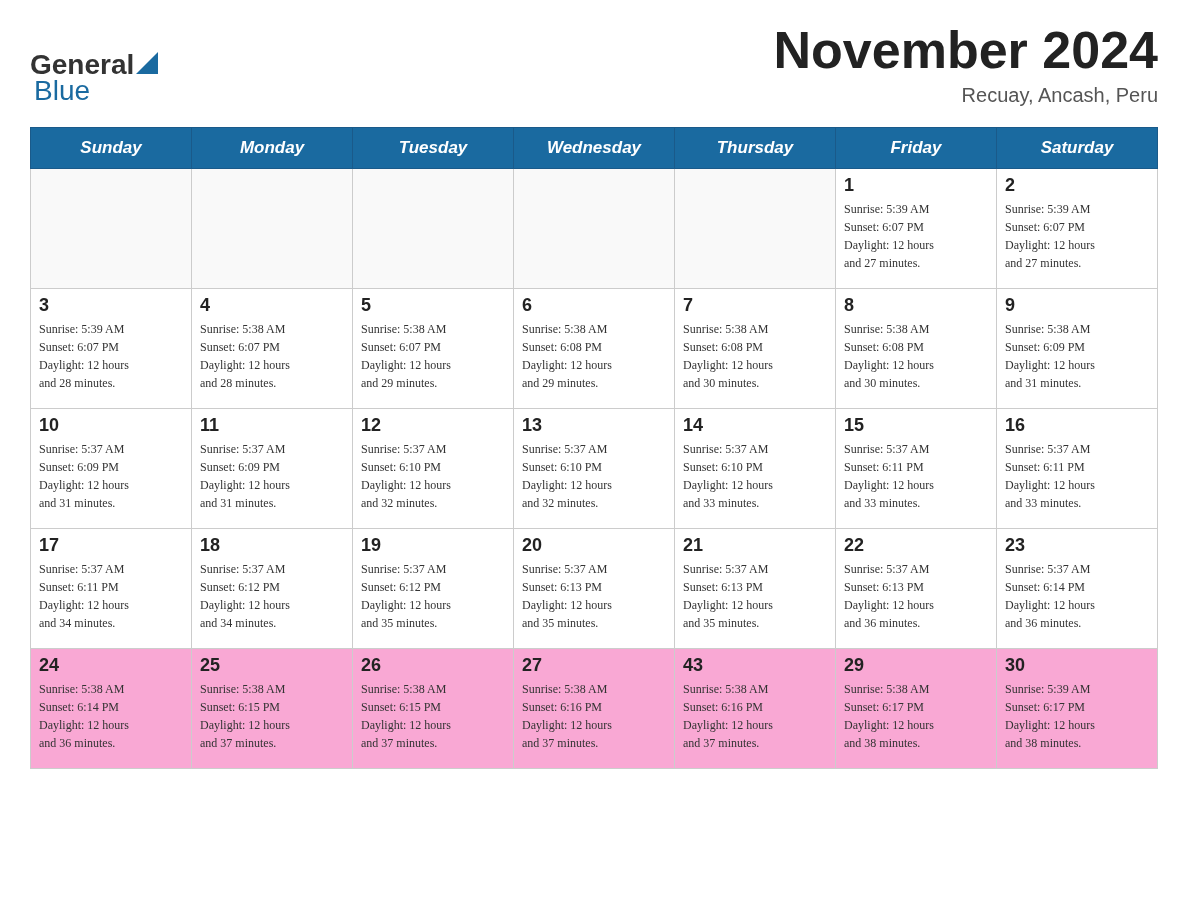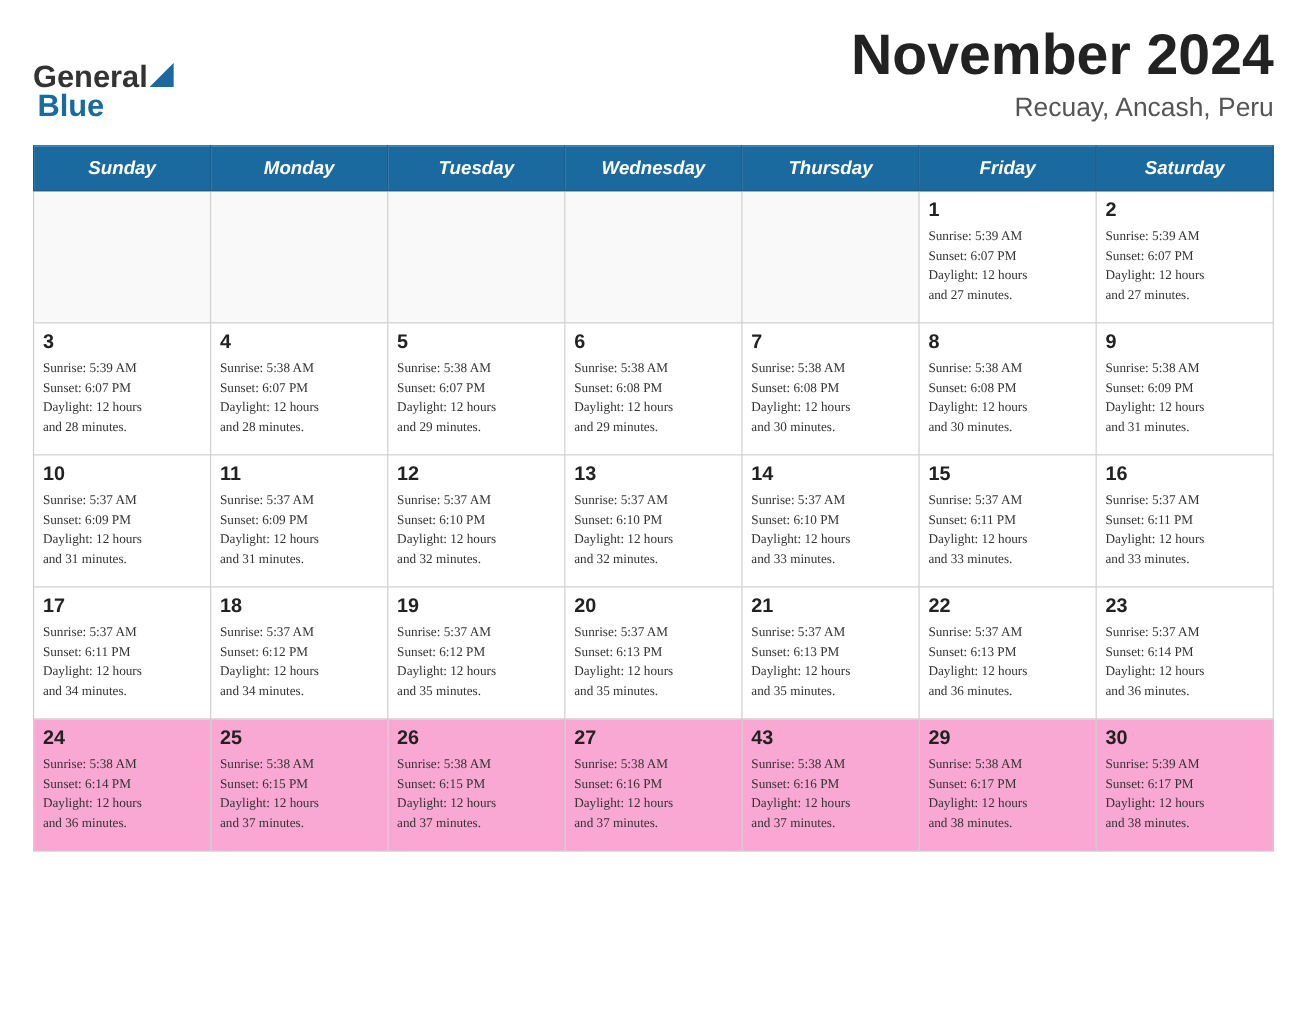--- a/index.html
+++ b/index.html
@@ -27,21 +27,21 @@
     }
     .title-area {
       text-align: right;
     }
     .calendar-title {
       font-size: 52px;
       font-weight: bold;
       color: #222;
     }
     .calendar-subtitle {
-      font-size: 24px;
+      font-size: 20px;
       color: #555;
       margin-top: 4px;
     }
     .calendar-table {
       width: 100%;
       border-collapse: collapse;
       border: 1px solid #aaa;
     }
     .calendar-table th {
       background-color: #1a6aa0;
@@ -89,21 +89,21 @@
     <div>
       <div style="display:flex; align-items:center;">
         <span class="logo-text-general">General</span>
         <span style="display:inline-block; margin-left:2px; vertical-align:middle;">
           <svg width="22" height="22" viewBox="0 0 22 22">
             <polygon points="0,22 22,22 22,0" fill="#1a6aa0"></polygon>
           </svg>
         </span>
       </div>
       <div style="display:flex; align-items:center; margin-top:-6px; padding-left:4px;">
-        <span style="font-size:28px; font-weight:bold; color:#1a6aa0;">Blue</span>
+        <span style="font-size:28px; font-weight:normal; color:#1a6aa0;">Blue</span>
       </div>
     </div>
   </div>
   <div class="title-area">
     <div class="calendar-title">November 2024</div>
     <div class="calendar-subtitle">Recuay, Ancash, Peru</div>
   </div>
 </div>
 
 <table class="calendar-table">

